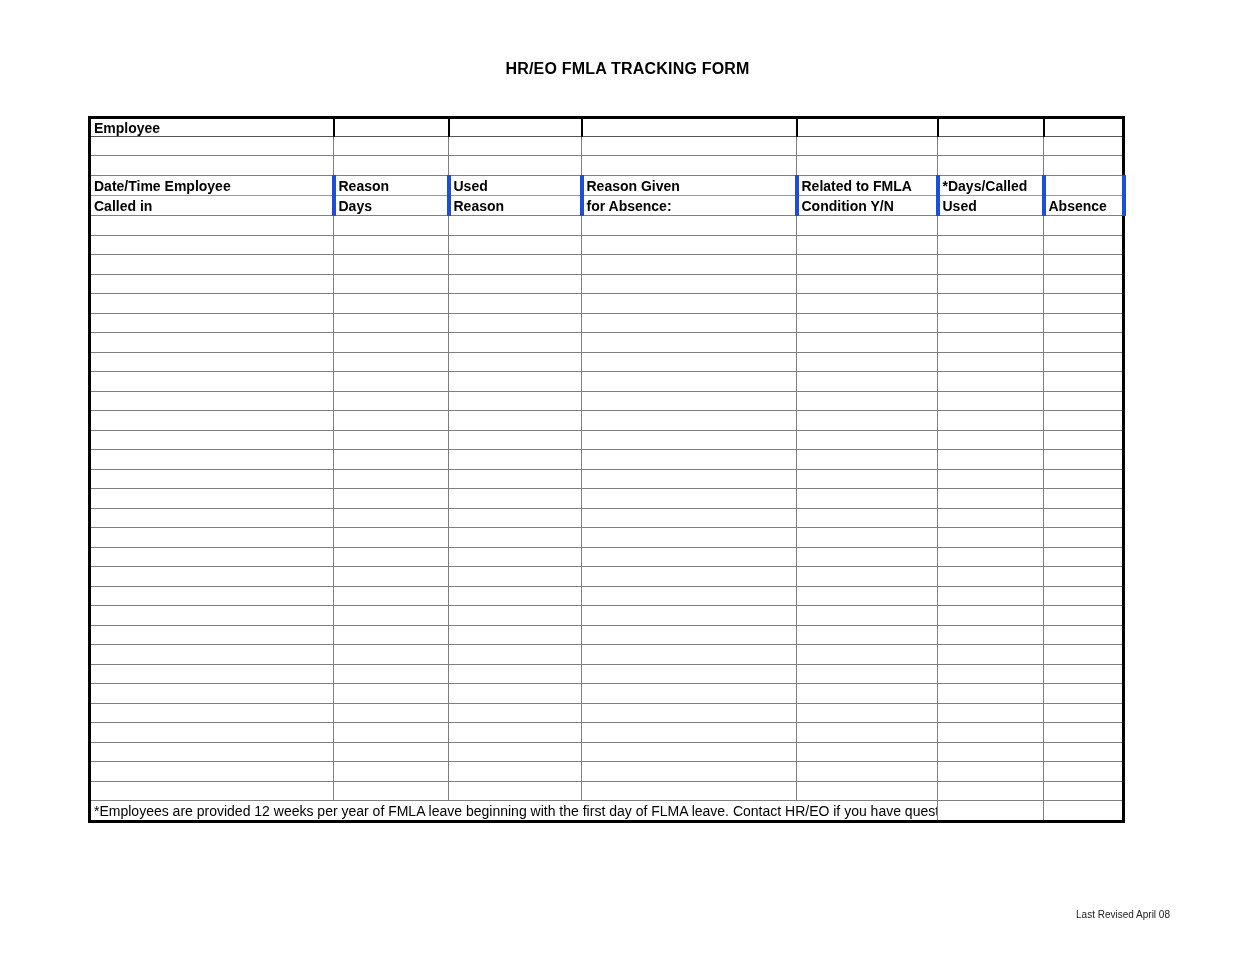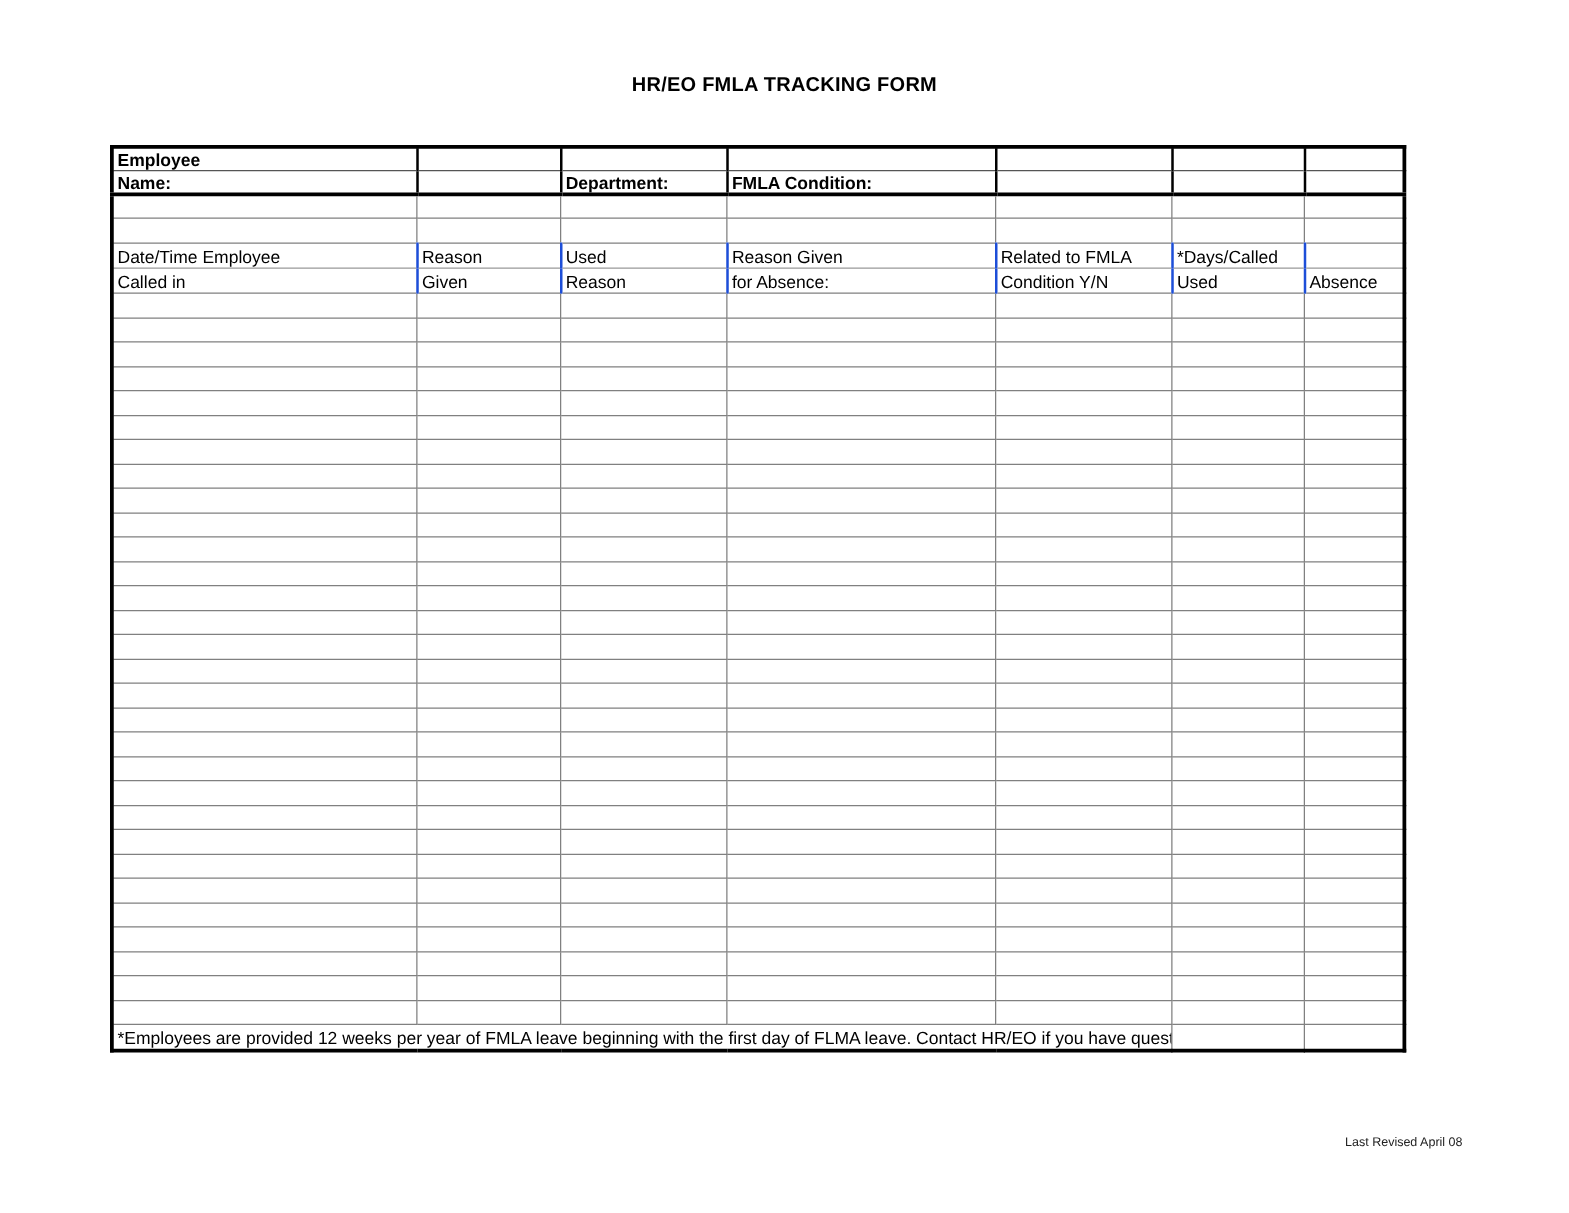--- a/index.html
+++ b/index.html
@@ -46,22 +46,22 @@
   tr.info-row-1 td { border-bottom: 1px solid #555; }
   tr.thick-bottom td { border-bottom: 3px solid #000 !important; }
 
   
   tr.blank-row-a { height: 19px; }
   tr.blank-row-b { height: 20px; }
 
   
   tr.header-row { height: 20px; }
   tr.header-row th {
-    border-left: 2px solid #000; border-right: 2px solid #1d4ed8;
-    font-weight: normal;
+    border-left: 2px solid #000; border-right: 4px solid #1d4ed8;
+    font-weight: bold;
   }
   tr.header-row-1 th { border-bottom: 1px solid #999; }
 
   .lbl { font-weight: bold; }
 
   
   tr.body-row { height: 19.5px; }
 
   
   tr.footer-row { height: 21px; }
@@ -101,29 +101,20 @@
     <tbody>
       <tr class="info-row info-row-1">
         <td class="lbl">Employee</td>
         <td></td>
         <td></td>
         <td></td>
         <td></td>
         <td></td>
         <td></td>
       </tr>
-      <tr class="info-row info-row-2 thick-bottom">
-        <td class="lbl">Name:</td>
-        <td></td>
-        <td class="lbl">Department:</td>
-        <td class="lbl">FMLA Condition:</td>
-        <td></td>
-        <td></td>
-        <td></td>
-      </tr>
 
       <tr class="blank-row-a">
         <td></td>
         <td></td>
         <td></td>
         <td></td>
         <td></td>
         <td></td>
         <td></td>
       </tr>
@@ -141,21 +132,21 @@
         <th>Date/Time Employee</th>
         <th>Reason</th>
         <th>Used</th>
         <th>Reason Given</th>
         <th>Related to FMLA</th>
         <th>*Days/Called</th>
         <th></th>
       </tr>
       <tr class="header-row header-row-2 thick-bottom">
         <th>Called in</th>
-        <th>Given</th>
+        <th>Days</th>
         <th>Reason</th>
         <th>for Absence:</th>
         <th>Condition Y/N</th>
         <th>Used</th>
         <th>Absence</th>
       </tr>
 
       <tr class="body-row">
           <td></td>
           <td></td>

